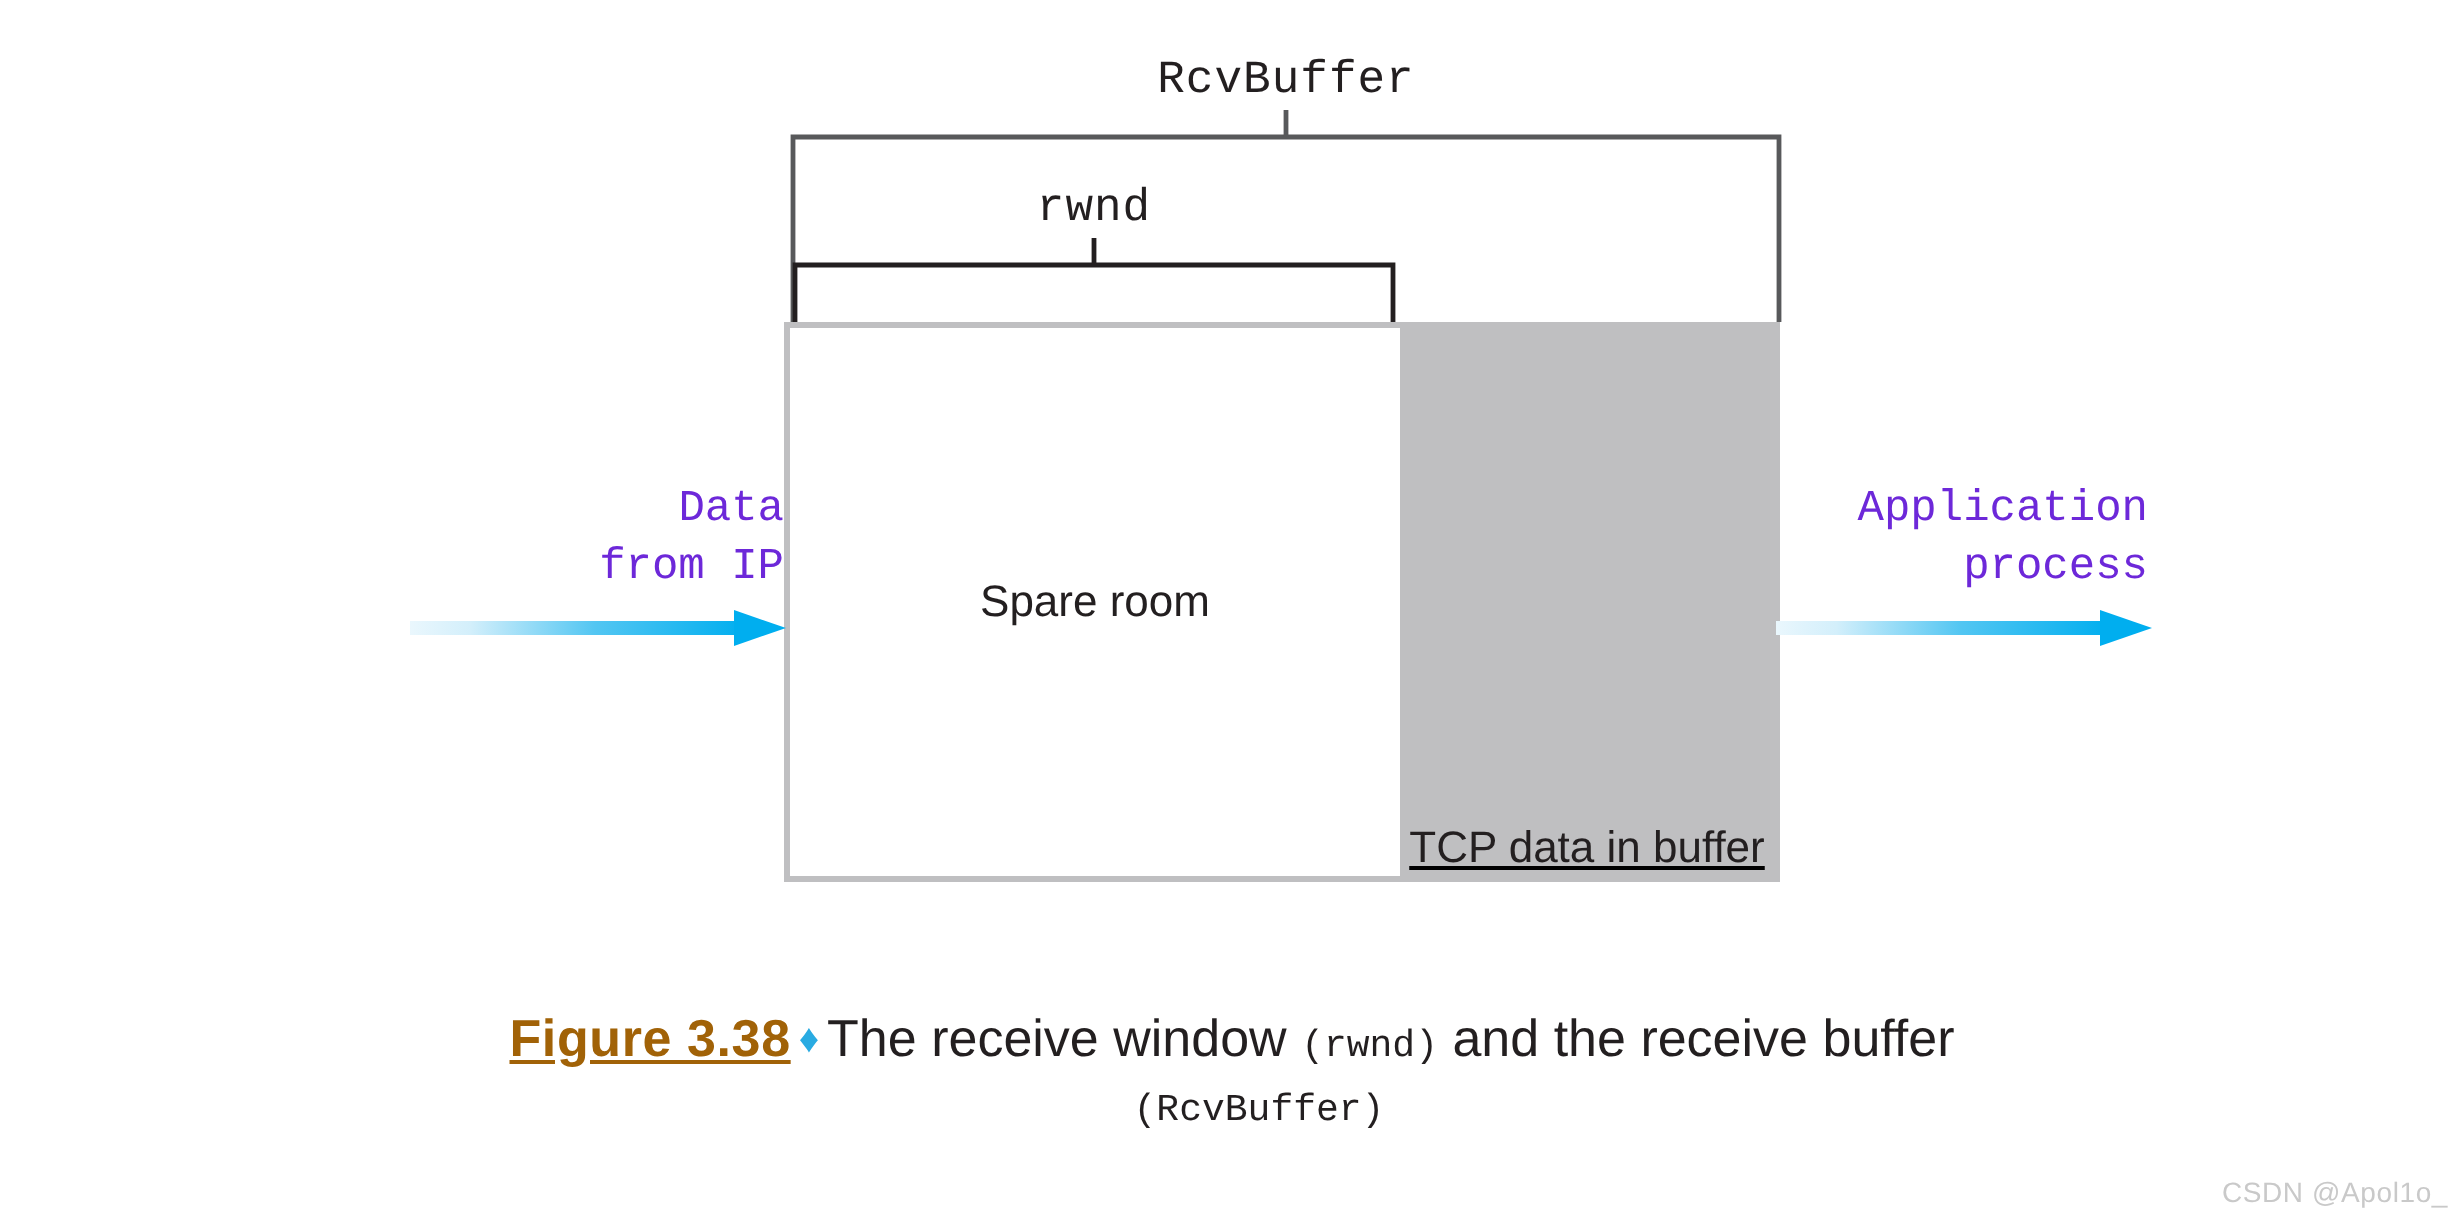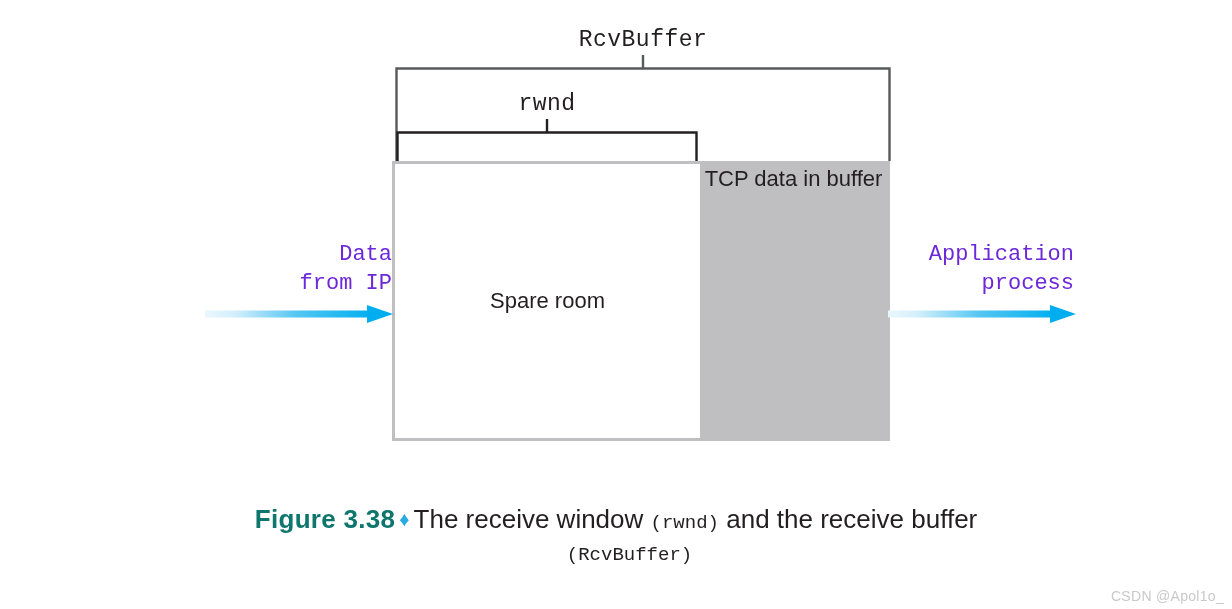--- a/index.html
+++ b/index.html
@@ -81,22 +81,23 @@
     display: flex;
     align-items: center;
     justify-content: center;
   }
   #tcp-data {
     box-sizing: border-box;
     flex: 1 1 auto;
     height: 100%;
     background: #bfbfc1;
     display: flex;
-    align-items: flex-start;
+    align-items: flex-end;
     justify-content: center;
+    text-decoration: underline;
   }
   .box-label {
     font-size: 22px;
     color: #231f20;
     text-align: center;
     line-height: 1.32;
     font-family: "Liberation Sans", sans-serif;
   }
 
   
@@ -129,23 +130,24 @@
     left: 0;
     top: 498px;
     width: 1232px;
     text-align: center;
     color: #231f20;
     font-size: 26px;
     line-height: 1.62;
     font-family: "Liberation Sans", sans-serif;
   }
   #caption .fig-num {
-    color: #0f766e;
+    color: #a16207;
     font-weight: bold;
     letter-spacing: 0.3px;
+    text-decoration: underline;
   }
   #caption .diamond {
     color: #29abe2;
     font-size: 20px;
     vertical-align: 2px;
     padding: 0 4px;
   }
   #caption .code {
     font-family: "Liberation Mono", "DejaVu Sans Mono", monospace;
     font-size: 19px;

